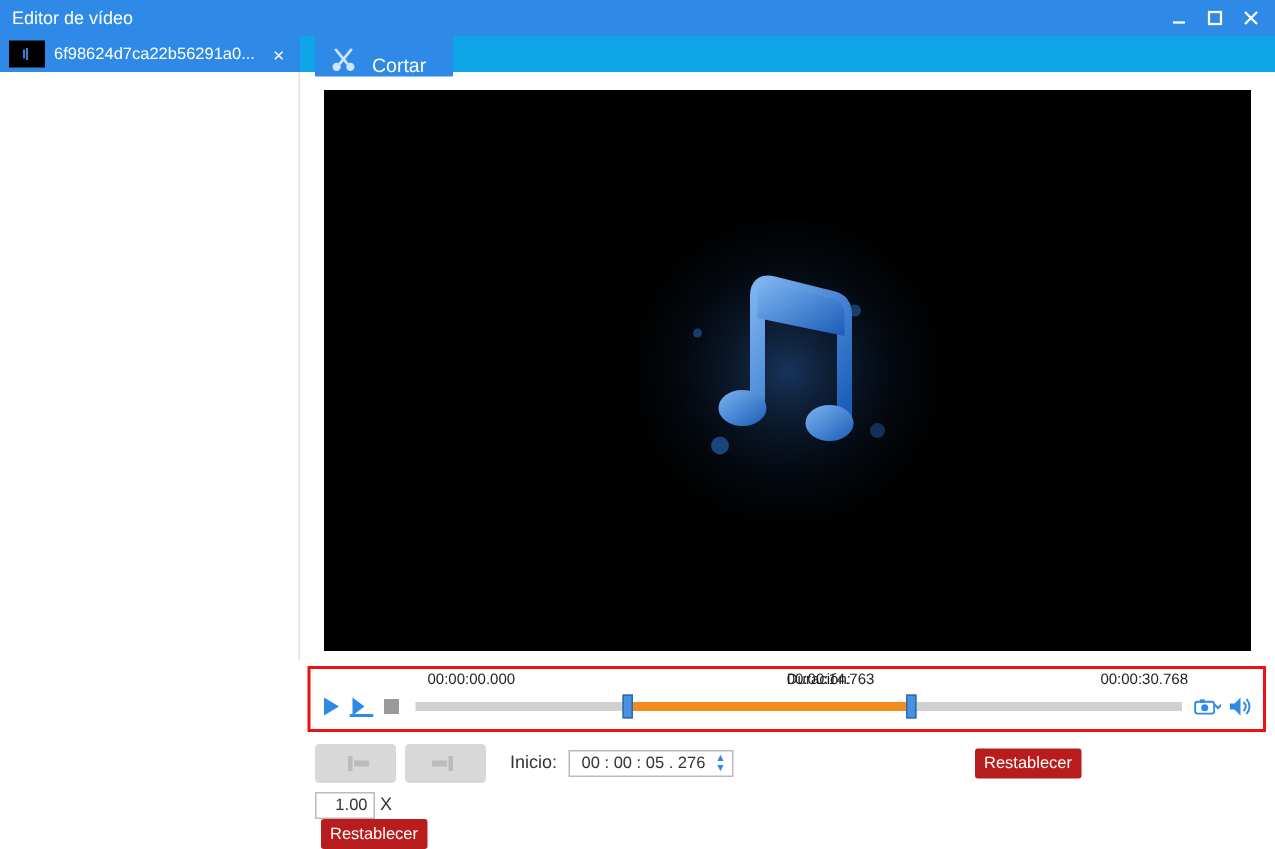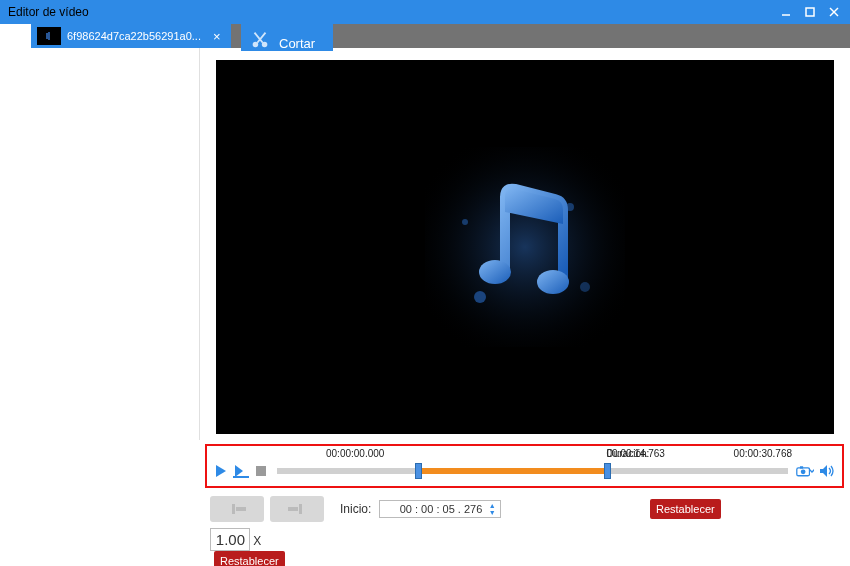--- a/index.html
+++ b/index.html
@@ -1,66 +1,66 @@
 <!DOCTYPE html>
 <html><head>
 <meta charset="utf-8">
 <style>
 * { box-sizing: border-box; margin: 0; padding: 0; }
 body { font-family: "Segoe UI", Arial, sans-serif; font-size: 12px; background: #fff; width: 850px; height: 566px; overflow: hidden; }
 
-.titlebar { background: #2e8ae6; color: #000000; height: 24px; display: flex; align-items: center; padding: 0 4px 0 8px; }
+.titlebar { background: #2e8ae6; color: #ffffff; height: 24px; display: flex; align-items: center; padding: 0 4px 0 8px; }
 .titlebar .title { flex: 1; font-size: 12px; }
 .titlebar .ctrl { width: 24px; height: 20px; display: flex; align-items: center; justify-content: center; cursor: pointer; color: #fff; }
 
-.topbar { display: flex; background: #737373; height: 24px; margin-left: 31px; }
+.topbar { display: flex; background: #0ea5e9; height: 24px; }
 .sidebar-head { width: 200px; background: #2e8ae6; display: flex; align-items: center; padding: 0 6px; color: #fff; gap: 6px; }
 .sidebar-head .thumb { width: 24px; height: 18px; background: #000; display:flex; align-items:center; justify-content:center; }
 .file-label { font-size: 11px; flex: 1; overflow: hidden; white-space: nowrap; text-overflow: ellipsis; }
 .close-x { width: 12px; cursor: pointer; font-size: 13px; }
 
 .tabs { display: flex; padding: 0 10px; align-items: center; }
 .tab { background: #2e8ae6; color: #fff; height: 30px; padding: 0 18px 0 8px; display: flex; align-items: flex-end; gap: 8px; font-size: 13px; font-weight: 500; cursor: pointer; }
 .tab .scissor { width: 22px; height: 22px; }
 
 .main { display: flex; height: 392px; }
 .sidebar { width: 200px; border-right: 1px solid #e0e0e0; background: #fff; }
 .preview-wrap { flex: 1; padding: 12px 16px 6px 16px; display: flex; flex-direction: column; }
 .preview { flex: 1; background: #000; display: flex; align-items: center; justify-content: center; position: relative; }
 
 
 .timeline-box { border: 2px solid #e11; margin: 4px 6px 0 205px; padding: 2px 6px 6px 6px; }
 .time-labels { display: flex; font-size: 10px; color: #222; position: relative; height: 14px; }
-.time-labels span { position: absolute; margin-left: 41px; }
+.time-labels span { position: absolute; }
 .lbl-start { left: 72px; }
 .lbl-dur { left: 50%; transform: translateX(-50%); }
 .lbl-end { right: 44px; }
 
 .timeline-row { display: flex; align-items: center; gap: 4px; }
 .play-btn, .play-out-btn, .stop-btn { width: 16px; height: 16px; cursor: pointer; display: flex; align-items: center; justify-content: center; }
 .slider-track { flex: 1; height: 6px; background: #d0d0d0; position: relative; margin: 0 4px; }
 .slider-sel { position: absolute; top: 0; height: 6px; background: #f28c1e; left: 27%; right: 36%; }
 .handle { position: absolute; top: -5px; width: 7px; height: 16px; background: #4a90e2; border: 1px solid #2b6cb0; cursor: ew-resize; }
 .handle.start { left: 27%; }
 .handle.end { left: 64%; }
 .snap-btn, .vol-btn { width: 18px; height: 18px; cursor: pointer; color: #2e8ae6; display:flex; align-items:center; justify-content:center; }
 
 
 .ctrls { padding: 8px 12px 4px 210px; display: grid; grid-template-columns: 120px 300px 180px 110px; gap: 6px 10px; align-items: center; font-size: 12px; color: #333; }
 .bracket-btn { width: 54px; height: 26px; background: #d8d8d8; border-radius: 3px; margin-right:6px; display:inline-flex; align-items:center; justify-content:center; color:#999; cursor:pointer;}
 .label-r { text-align: center; padding-right: 4px; }
-.spin { border: 1px solid #bbb; padding: 2px 18px 2px 20px; font-size: 11px; display: inline-block; position: relative; background:#fff; min-width: 90px; }
+.spin { border: 1px solid #bbb; padding: 2px 18px 2px 8px; font-size: 11px; display: inline-block; position: relative; background:#fff; min-width: 90px; }
 .spin .arrows { position:absolute; right:1px; top:1px; bottom:1px; width:14px; display:flex; flex-direction:column; }
 .spin .arrows span { flex:1; font-size:7px; color:#2e8ae6; cursor:pointer; text-align:center; line-height:1; }
 .btn { background:#b91c1c; color:#fff; border:none; padding:4px 6px; font-size:11px; cursor:pointer; border-radius:2px; }
 
 .speed-slider { display:inline-block; width:100px; height:4px; background:#ccc; position:relative; vertical-align:middle; }
 .speed-slider .fill { position:absolute; left:0; top:0; height:4px; width:15%; background:#f28c1e; }
 .speed-slider .knob { position:absolute; left:15%; top:-4px; width:6px; height:12px; background:#f28c1e; border-radius:2px; }
-.xval { border:1px solid #bbb; padding:2px 4px; font-size:15px; width:40px; display:inline-block; text-align:right; background:#fff;}
+.xval { border:1px solid #bbb; padding:2px 4px; font-size:11px; width:40px; display:inline-block; text-align:right; background:#fff;}
 
 .footer { display:flex; align-items:center; padding: 6px 14px 10px 10px; }
 .footer .spacer { flex:1; }
 </style>
 </head>
 <body>
 
 <div class="titlebar">
   <div class="title">Editor de vídeo</div>
   <div class="ctrl">

